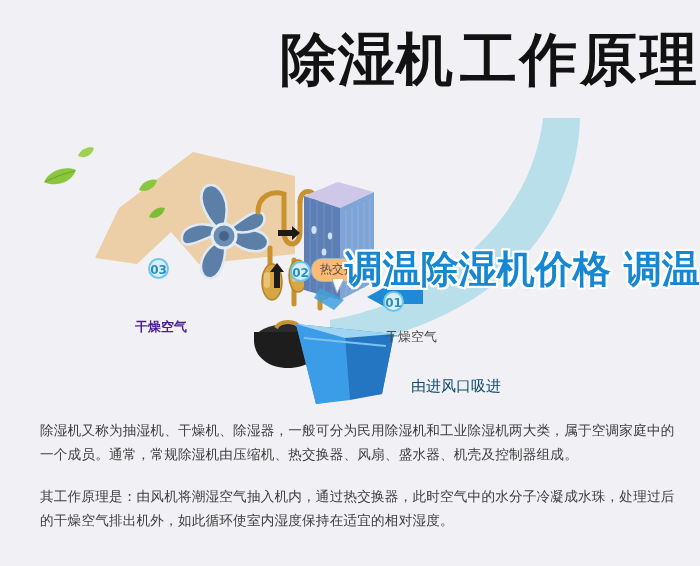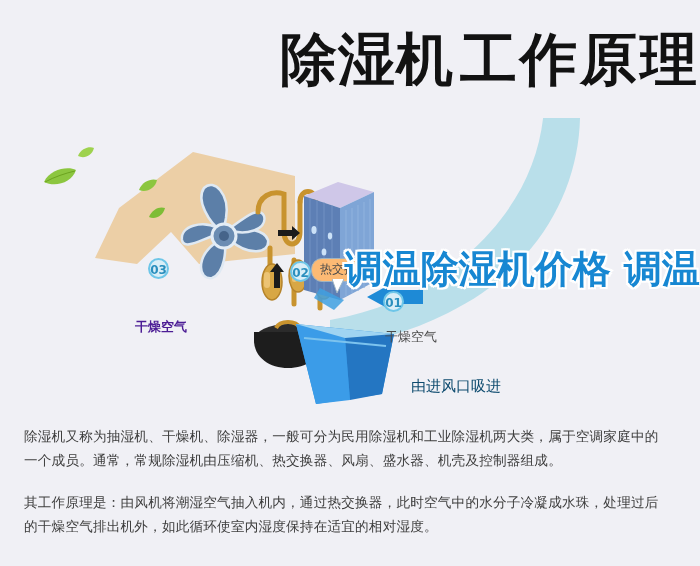--- a/index.html
+++ b/index.html
@@ -216,24 +216,23 @@
     text-shadow:
       -2px 0 0 #fff, 2px 0 0 #fff, 0 -2px 0 #fff, 0 2px 0 #fff,
       -2px -2px 0 #fff, 2px -2px 0 #fff, -2px 2px 0 #fff, 2px 2px 0 #fff;
   }
   .overlay-line.l1 { padding-left: 0px; }
   .overlay-line.l2 { padding-left: 0px; }
 
   
   .body-copy {
     position: absolute;
-    left: 24px;
+    left: 40px;
     top: 418px;
     width: 640px;
-    margin-top: 6px;
   }
   .para {
     color: #3d3d3d;
     font-size: 13.6px;
     line-height: 24px;
     margin: 0 0 18px 0;
     font-family: "DejaVu Sans", "Liberation Sans", sans-serif;
     letter-spacing: 0.2px;
   }
   .para:last-child { margin-bottom: 0; }

